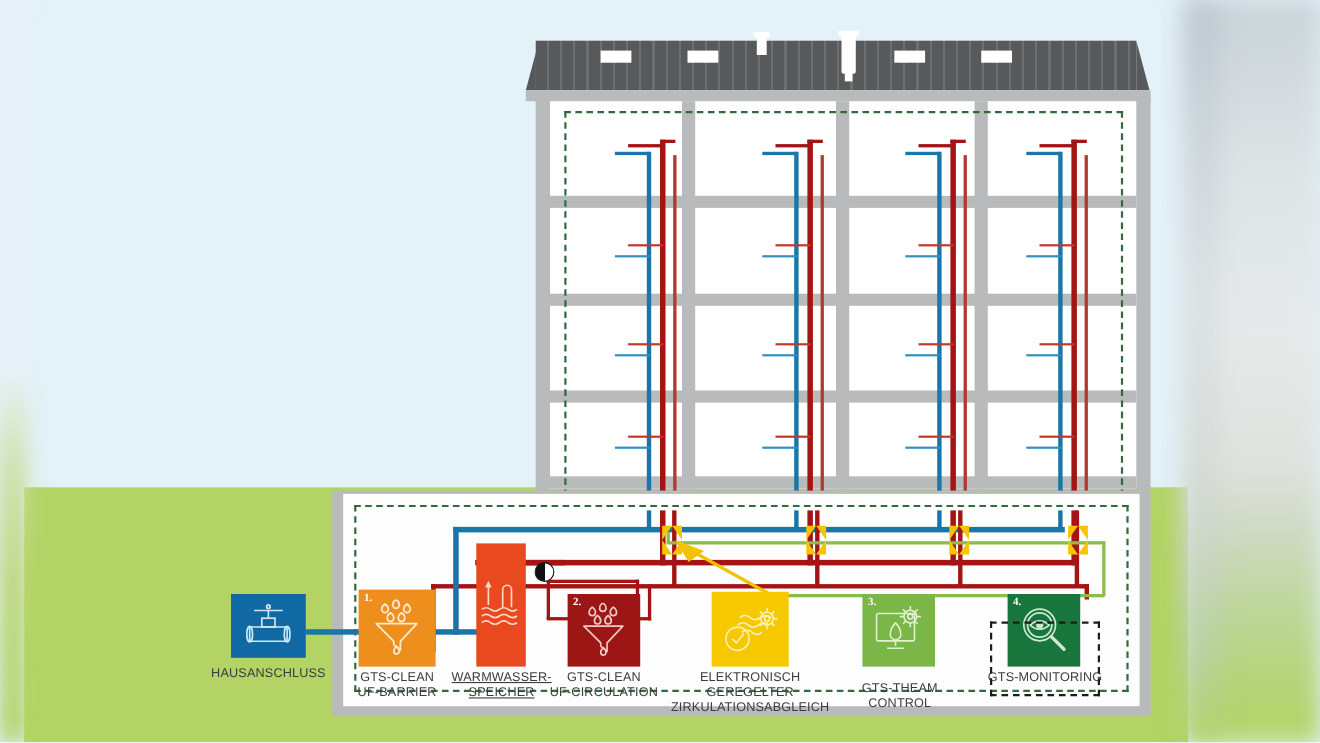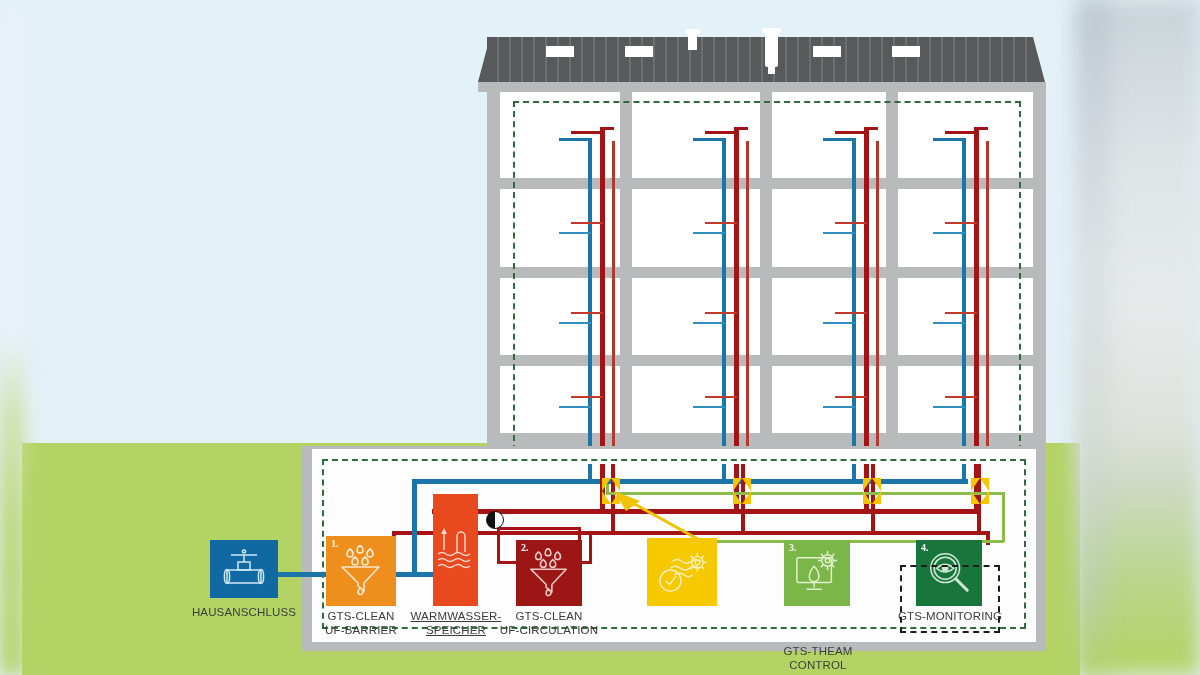--- a/index.html
+++ b/index.html
@@ -309,35 +309,39 @@
         <path d="M11 34 l4 4 l7-9"></path>
         <path d="M18 14 q5-4 10 0 t10 0 t10 0"></path>
         <path d="M16 21 q5-4 10 0 t10 0 t10 0"></path>
         <path d="M20 28 q5-4 10 0 t9 0"></path>
         <circle cx="44" cy="15" r="6"></circle>
         <circle cx="44" cy="15" r="2.4"></circle>
         <path d="M44 5 v4 M44 21 v4 M34 15 h4 M50 15 h4 M37 8 l3 3 M48 19 l3 3 M51 8 l-3 3 M40 19 l-3 3"></path>
       </g>
     </svg>
   </div>
+  <div class="clabel" style="left:602px;top:610px;width:160px;">
+    <div>ELEKTRONISCH GEREGELTER</div>
+    <div>ZIRKULATIONSABGLEICH</div>
+  </div>
 
   <div class="cbox" style="left:784px;top:540px;width:66px;height:66px;background:#7ab648;">
     <span class="cnum">3.</span>
     <svg width="48" height="46" viewBox="0 0 50 48">
       <g fill="none" stroke="#e4f1cf" stroke-width="1.5">
         <rect x="4" y="8" width="36" height="26" rx="1.5"></rect>
         <path d="M22 34 v5 M14 41 h16"></path>
         <path d="M17 28 c0-6 5-11 5-11 s5 5 5 11 a5 5 0 0 1-10 0z"></path>
         <circle cx="36" cy="11" r="6"></circle>
         <circle cx="36" cy="11" r="2.4"></circle>
         <path d="M36 1 v4 M36 17 v4 M26 11 h4 M42 11 h4 M29 4 l3 3 M40 15 l3 3 M43 4 l-3 3 M32 15 l-3 3"></path>
       </g>
     </svg>
   </div>
-  <div class="clabel" style="left:760px;top:645px;width:116px;">
+  <div class="clabel" style="left:760px;top:620px;width:116px;">
     <div>GTS-THEAM</div>
     <div>CONTROL</div>
   </div>
 
   <div class="cbox" style="left:916px;top:540px;width:66px;height:66px;background:#18753c;">
     <span class="cnum">4.</span>
     <svg width="48" height="48" viewBox="0 0 50 50">
       <g fill="none" stroke="#cfe8d6" stroke-width="1.6">
         <circle cx="21" cy="20" r="15"></circle>
         <circle cx="21" cy="20" r="11.5"></circle>

